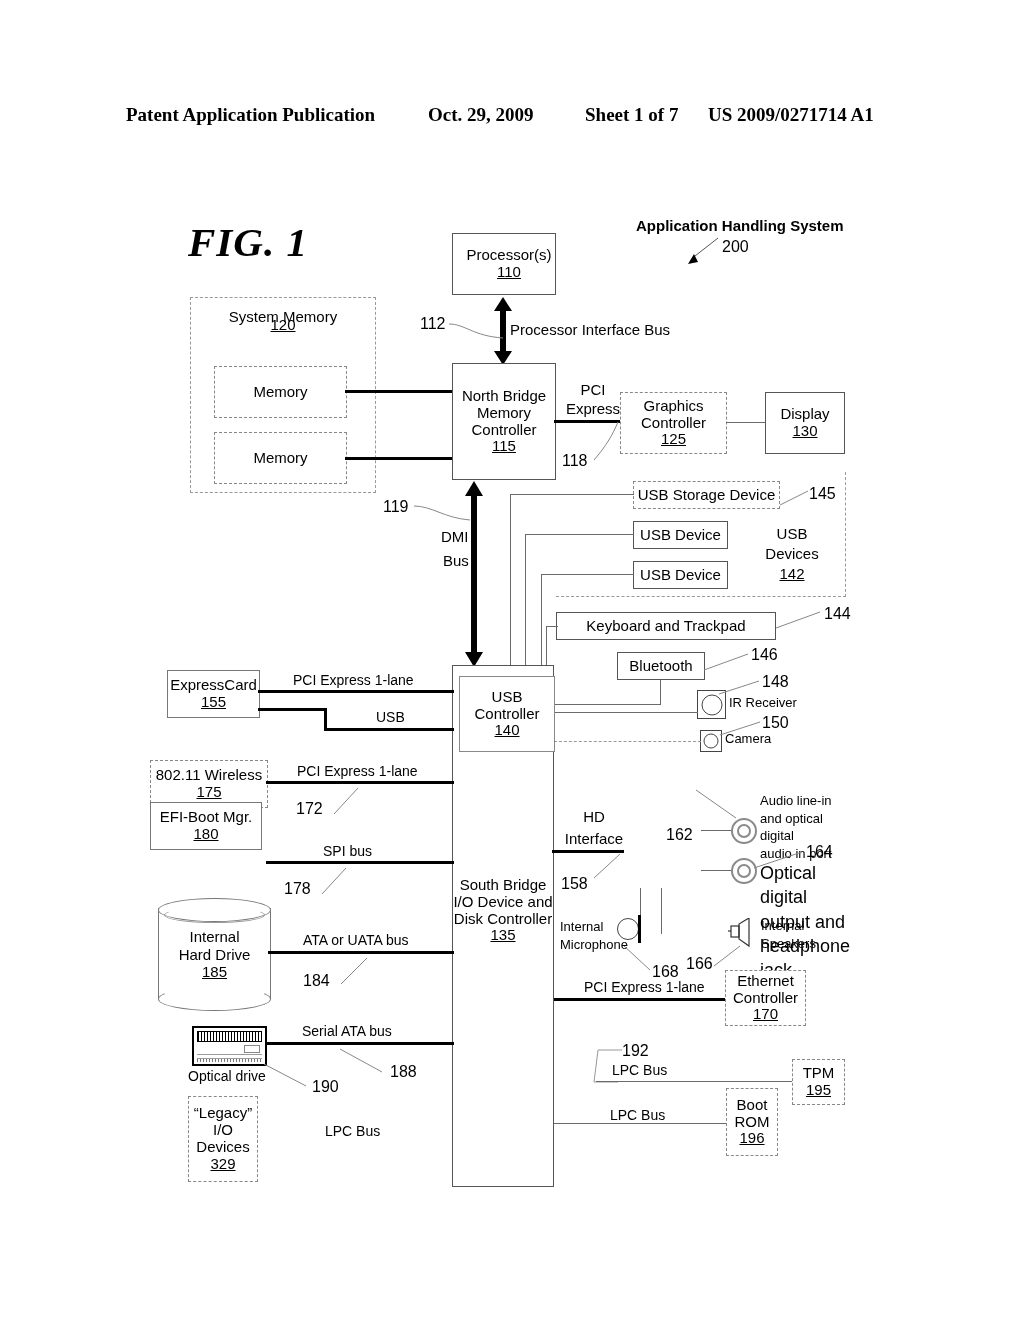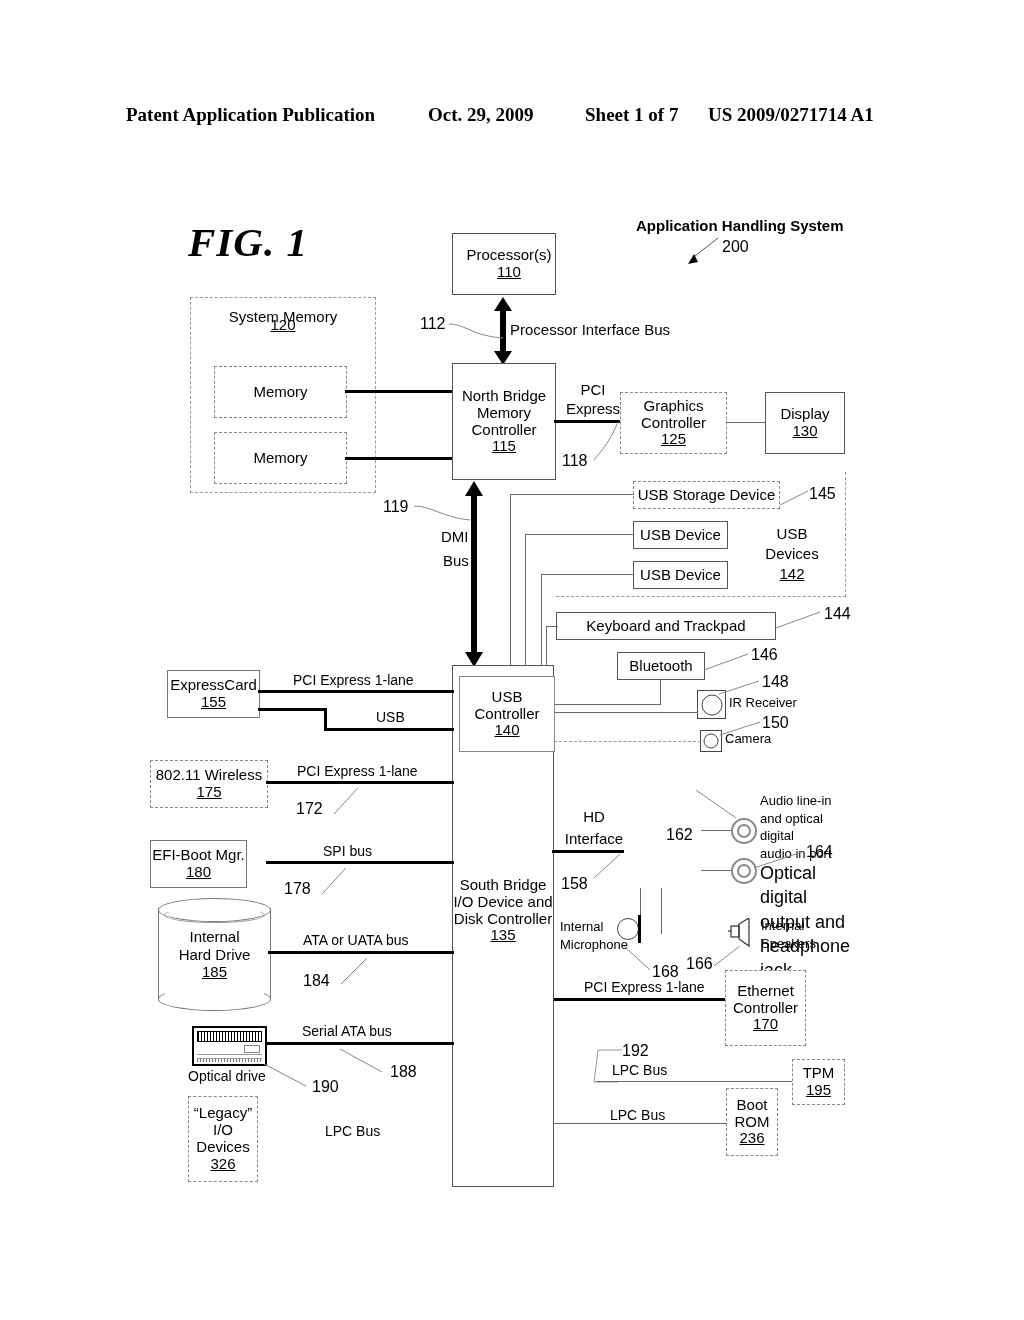--- a/index.html
+++ b/index.html
@@ -284,21 +284,21 @@
     <div>802.11 Wireless</div>
     <div class="ref">175</div>
   </div>
   <div class="ln thick h" style="left:266px;top:781px;width:188px;"></div>
   <div class="lbl" style="left:297px;top:763px;font-size:14px;">PCI Express 1-lane</div>
   <div class="num" style="left:296px;top:800px;">172</div>
   <svg class="lead" style="left:328px;top:786px;" width="36" height="32">
     <line x1="30" y1="2" x2="6" y2="28" stroke="#888" stroke-width="1"></line>
   </svg>
 
-  <div class="box" style="left:150px;top:840px;width:97px;height:48px;border-color:#777;text-align:center;">
+  <div class="box" style="left:150px;top:802px;width:112px;height:48px;border-color:#777;text-align:center;">
     <div>EFI-Boot Mgr.</div>
     <div class="ref">180</div>
   </div>
   <div class="ln thick h" style="left:266px;top:861px;width:188px;"></div>
   <div class="lbl" style="left:323px;top:843px;font-size:14px;">SPI bus</div>
   <div class="num" style="left:284px;top:880px;">178</div>
   <svg class="lead" style="left:316px;top:866px;" width="36" height="32">
     <line x1="30" y1="2" x2="6" y2="28" stroke="#888" stroke-width="1"></line>
   </svg>
 
@@ -336,21 +336,21 @@
   </svg>
   <div class="num" style="left:312px;top:1078px;">190</div>
   <svg class="lead" style="left:262px;top:1062px;" width="50" height="28">
     <line x1="2" y1="2" x2="44" y2="24" stroke="#888" stroke-width="1"></line>
   </svg>
 
   <div class="box dashed" style="left:188px;top:1096px;width:70px;height:86px;text-align:center;">
     <div>“Legacy”</div>
     <div>I/O</div>
     <div>Devices</div>
-    <div class="ref">326</div>
+    <div class="ref">329</div>
   </div>
   <div class="lbl" style="left:325px;top:1123px;font-size:14px;">LPC Bus</div>
 
   <div class="lbl c" style="left:556px;top:808px;width:76px;">HD</div>
   <div class="lbl c" style="left:551px;top:830px;width:86px;">Interface</div>
   <div class="ln thick h" style="left:552px;top:850px;width:72px;"></div>
   <div class="num" style="left:561px;top:875px;">158</div>
   <svg class="lead" style="left:588px;top:852px;" width="36" height="32">
     <line x1="32" y1="2" x2="6" y2="26" stroke="#888" stroke-width="1"></line>
   </svg>
@@ -396,21 +396,21 @@
   </svg>
   <div class="lbl" style="left:761px;top:919px;font-size:13px;">Internal</div>
   <div class="lbl" style="left:761px;top:937px;font-size:13px;">Speakers</div>
   <div class="num" style="left:686px;top:955px;">166</div>
   <svg class="lead" style="left:712px;top:944px;" width="34" height="28">
     <line x1="2" y1="22" x2="28" y2="2" stroke="#888" stroke-width="1"></line>
   </svg>
 
   <div class="ln thick h" style="left:554px;top:998px;width:172px;"></div>
   <div class="lbl" style="left:584px;top:979px;font-size:14px;">PCI Express 1-lane</div>
-  <div class="box dashed" style="left:725px;top:970px;width:81px;height:76px;">
+  <div class="box dashed" style="left:725px;top:970px;width:81px;height:56px;">
     <div>Ethernet</div>
     <div>Controller</div>
     <div class="ref">170</div>
   </div>
 
   <div class="num" style="left:622px;top:1042px;">192</div>
   <svg class="lead" style="left:592px;top:1046px;" width="34" height="40">
     <path d="M30,4 L6,4 L2,36 L26,36" stroke="#999" stroke-width="1" fill="none"></path>
   </svg>
   <div class="ln thin h" style="left:596px;top:1081px;width:196px;"></div>
@@ -418,16 +418,16 @@
   <div class="box dashed" style="left:792px;top:1059px;width:53px;height:46px;">
     <div>TPM</div>
     <div class="ref">195</div>
   </div>
 
   <div class="ln thin h" style="left:554px;top:1123px;width:172px;"></div>
   <div class="lbl" style="left:610px;top:1107px;font-size:14px;">LPC Bus</div>
   <div class="box dashed" style="left:726px;top:1088px;width:52px;height:68px;">
     <div>Boot</div>
     <div>ROM</div>
-    <div class="ref">236</div>
+    <div class="ref">196</div>
   </div>
 
 </div>
 
 </body></html>

